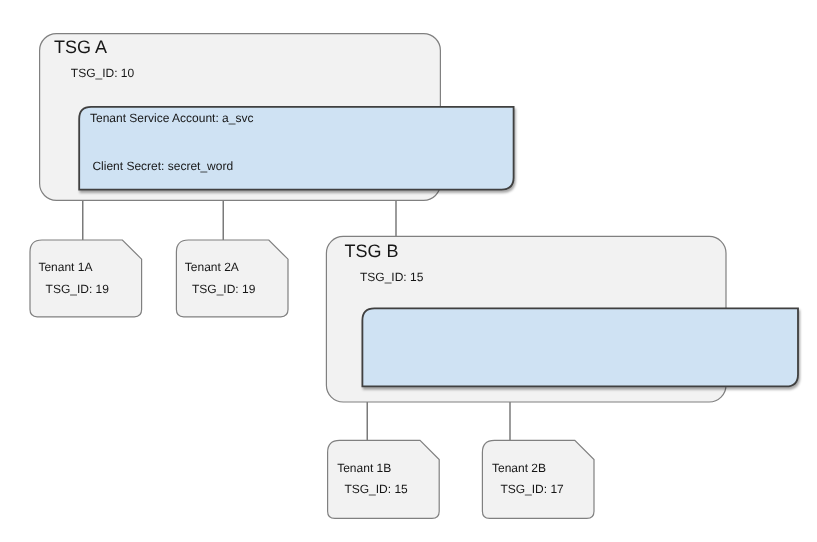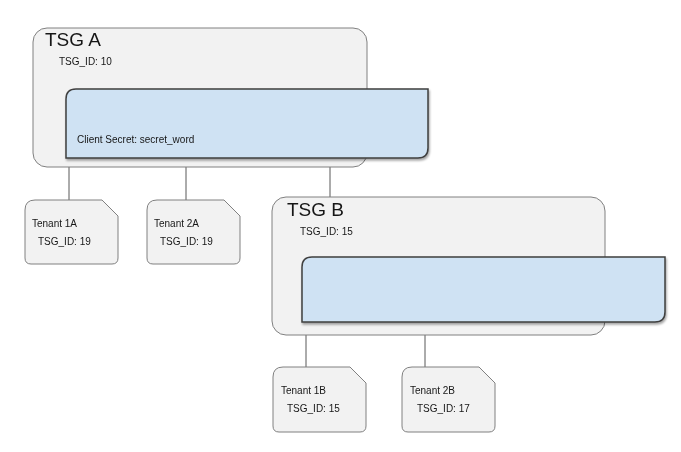--- a/index.html
+++ b/index.html
@@ -7,21 +7,21 @@
     position:relative; width:681px; height:452px; overflow:hidden;
     background:#ffffff;
     font-family:"Liberation Sans", sans-serif;
     color:var(--text, #161616);
   }
   #shapes { position:absolute; left:0; top:0; width:681px; height:452px; }
   .shape-gray   { fill:var(--box-fill,#f2f2f2); stroke:var(--box-border,#808080); stroke-width:1; }
   .shape-blue   { fill:var(--acct-fill,#cfe2f3); stroke:var(--acct-border,#3f3f3f); stroke-width:1.5; }
   .connector    { stroke:var(--line,#595959); stroke-width:1; fill:none; }
   .lbl { position:absolute; white-space:nowrap; line-height:15px; }
-  .t15 { font-size:19px; line-height:17px; }
+  .t15 { font-size:15px; line-height:17px; }
   .t13 { font-size:10px; }
 </style>
 </head>
 <body>
 
 <div id="canvas">
 
   <svg id="shapes" viewBox="0 0 681 452" xmlns="http://www.w3.org/2000/svg">
     <defs>
       <filter id="cardShadow" x="-20%" y="-20%" width="140%" height="140%">
@@ -43,20 +43,21 @@
     <path class="shape-gray" d="M283 367 H350 L366 383 V426 Q366 432 360 432 H279 Q273 432 273 426 V377 Q273 367 283 367 Z"></path>
     <path class="shape-gray" d="M412 367 H479 L495 383 V426 Q495 432 489 432 H408 Q402 432 402 426 V377 Q402 367 412 367 Z"></path>
 
     <path class="shape-blue" filter="url(#cardShadow)" d="M76 89 H428 V148 Q428 158 418 158 H66 V99 Q66 89 76 89 Z"></path>
     <path class="shape-blue" filter="url(#cardShadow)" d="M312 257 H665 V312 Q665 322 655 322 H302 V267 Q302 257 312 257 Z"></path>
   </svg>
 
   <div class="lbl t15" style="left:45px;top:31px">TSG A</div>
   <div class="lbl t13" style="left:59px;top:54px">TSG_ID: 10</div>
 
+  <div class="lbl t13" style="left:75px;top:92px">Tenant Service Account: a_svc</div>
   <div class="lbl t13" style="left:77px;top:132px">Client Secret: secret_word</div>
 
   <div class="lbl t13" style="left:32px;top:216px">Tenant 1A</div>
   <div class="lbl t13" style="left:38px;top:234px">TSG_ID: 19</div>
   <div class="lbl t13" style="left:154px;top:216px">Tenant 2A</div>
   <div class="lbl t13" style="left:160px;top:234px">TSG_ID: 19</div>
 
   <div class="lbl t15" style="left:287px;top:201px">TSG B</div>
   <div class="lbl t13" style="left:300px;top:224px">TSG_ID: 15</div>
 

